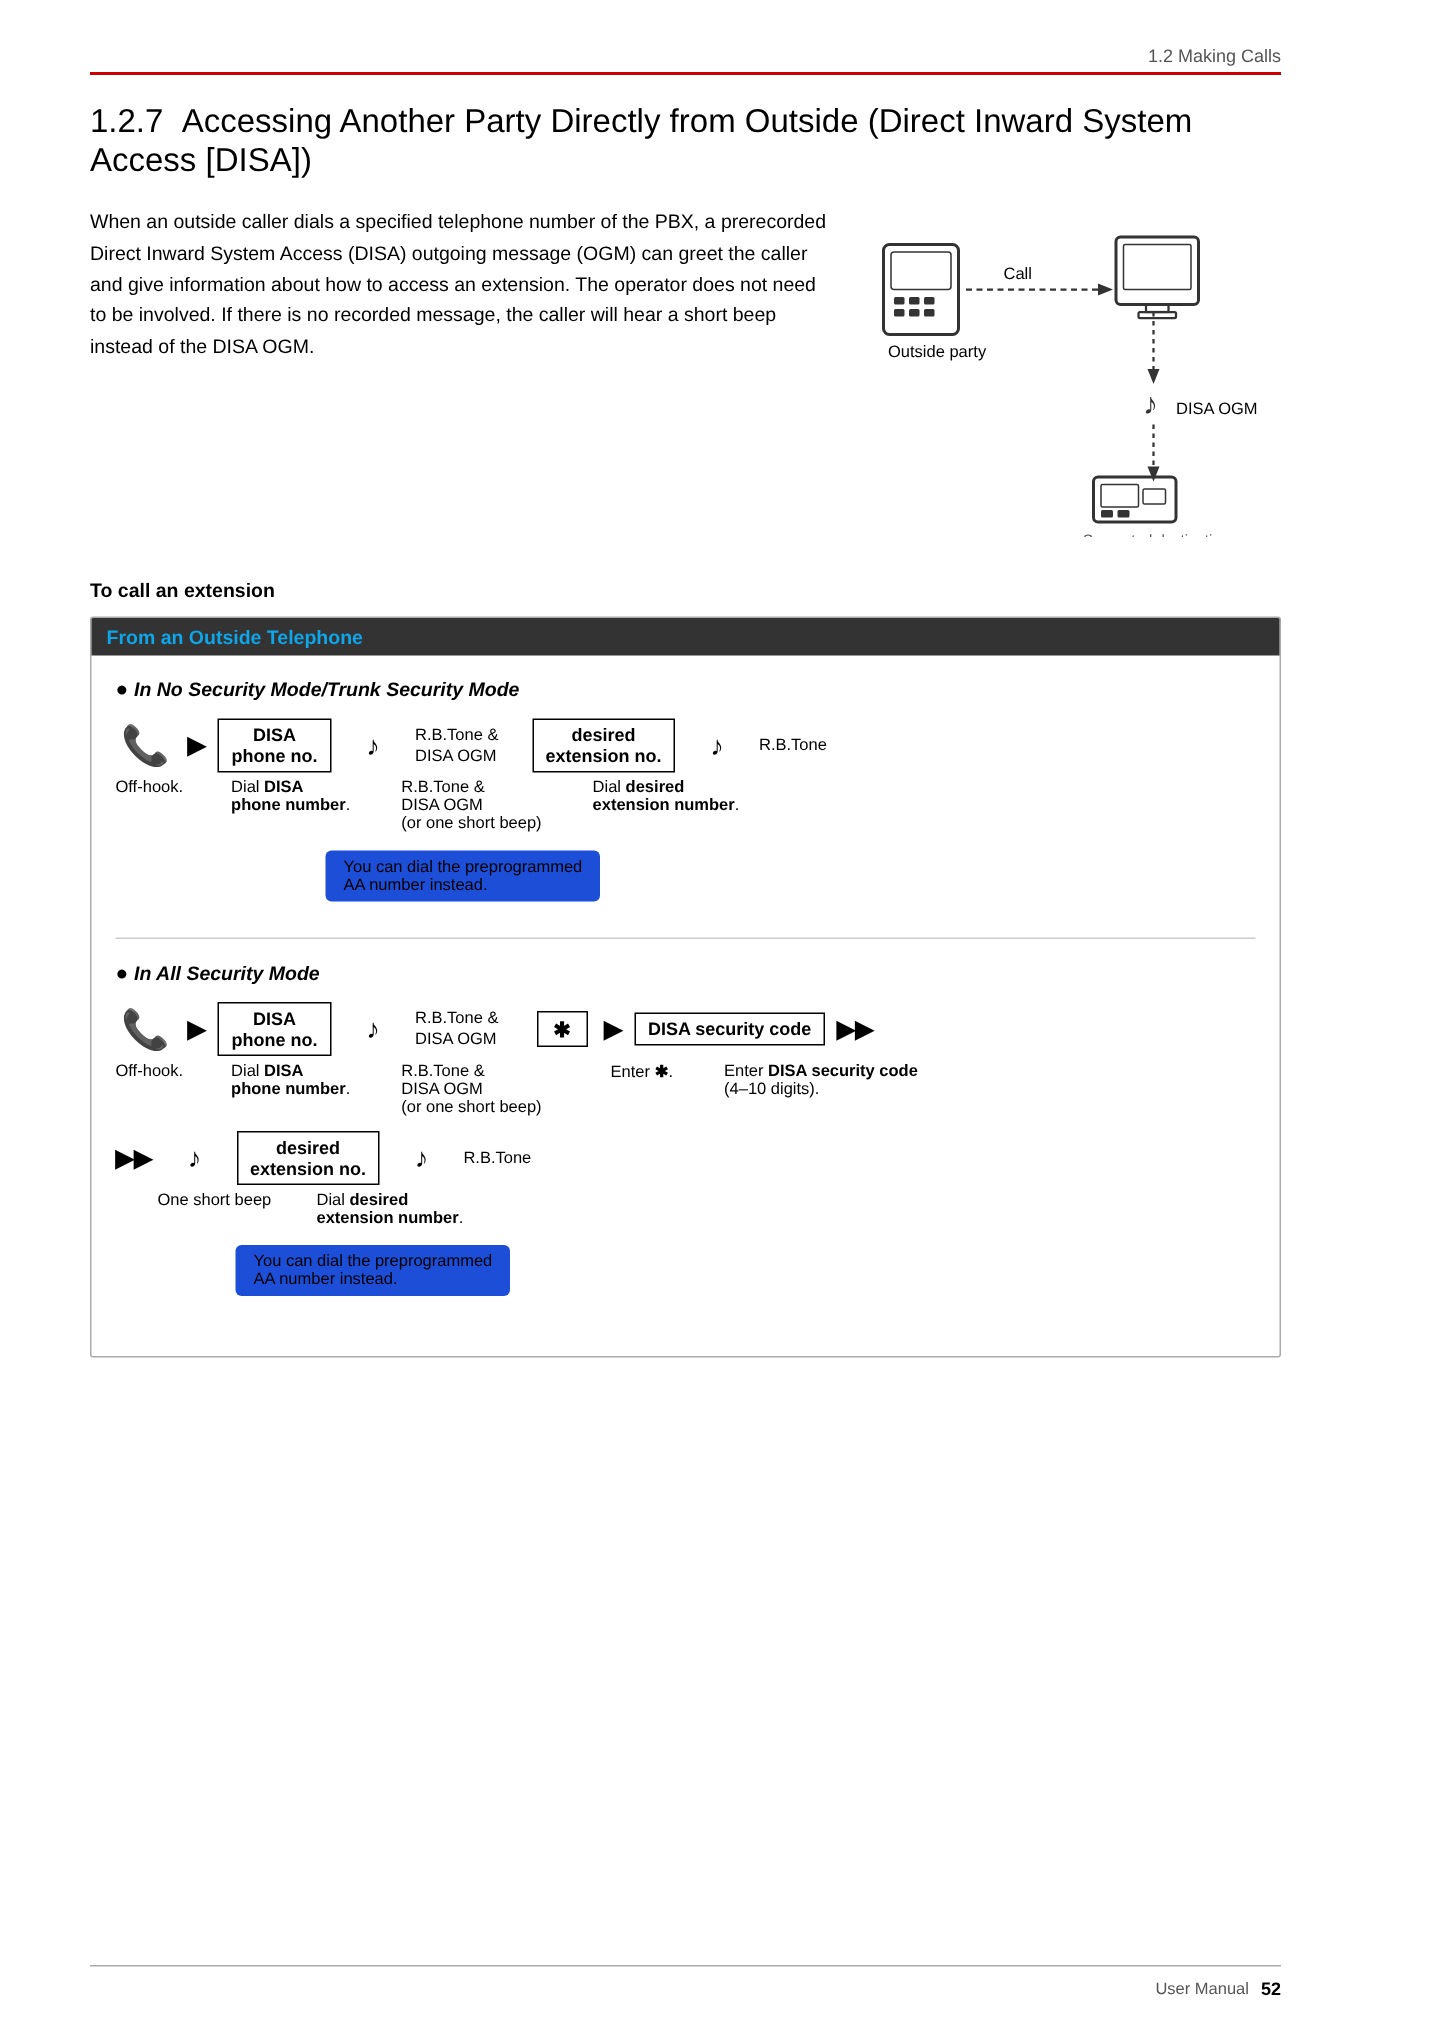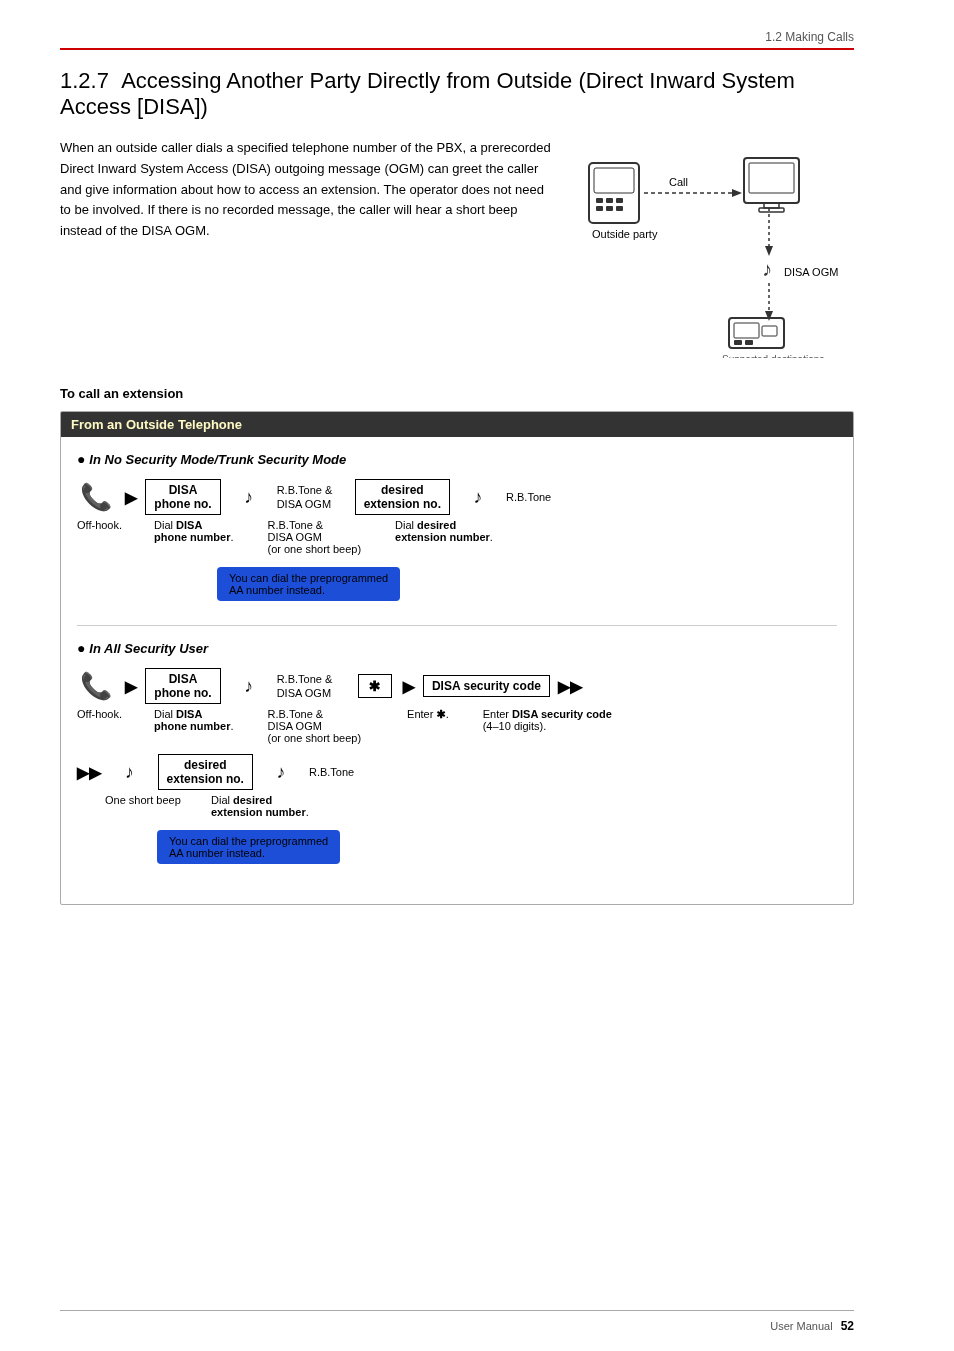--- a/index.html
+++ b/index.html
@@ -68,21 +68,21 @@
     }
 
     
     .outer-box {
       border: 1.5px solid #aaa;
       border-radius: 2px;
       padding: 14px 16px 20px 16px;
     }
     .outer-box-header {
       background: #333;
-      color: #fef9c3;
+      color: #0ea5e9;
       font-weight: bold;
       font-size: 13px;
       padding: 5px 10px;
       margin: -14px -16px 14px -16px;
       border-radius: 1px 1px 0 0;
     }
 
     .mode-title {
       font-size: 13px;
       font-weight: bold;
@@ -311,21 +311,21 @@
       <div style="margin-left:80px; margin-top:2px; margin-bottom:10px;">
         <div class="hint-box">
           <span>You can dial the preprogrammed<br>AA number instead.</span>
         </div>
       </div>
     </div>
 
     <hr class="section-divider">
 
     <div class="flow-section">
-      <div class="mode-title bullet-mode"><em><span>In All Security User</span></em></div>
+      <div class="mode-title bullet-mode"><em><span>In All Security Mode</span></em></div>
 
       <div class="flow-row">
         <div class="flow-item">
           <span style="font-size:26px;">📞</span>
         </div>
         <div style="font-size:16px; font-weight:bold;">▶</div>
         <div class="flow-item">
           <div class="box-btn">DISA<br>phone no.</div>
         </div>
         <div class="flow-item">

